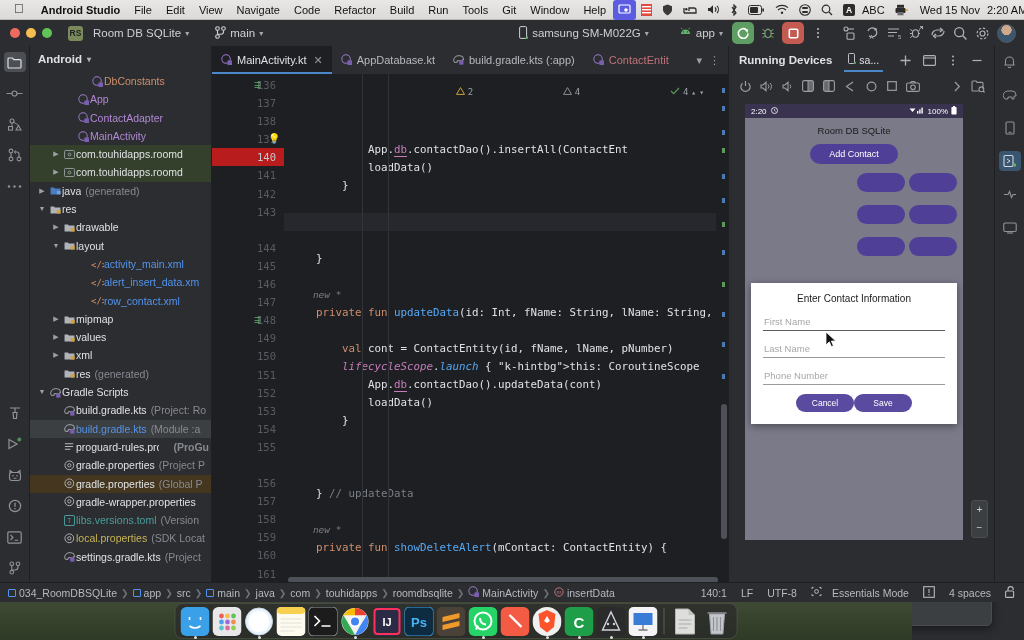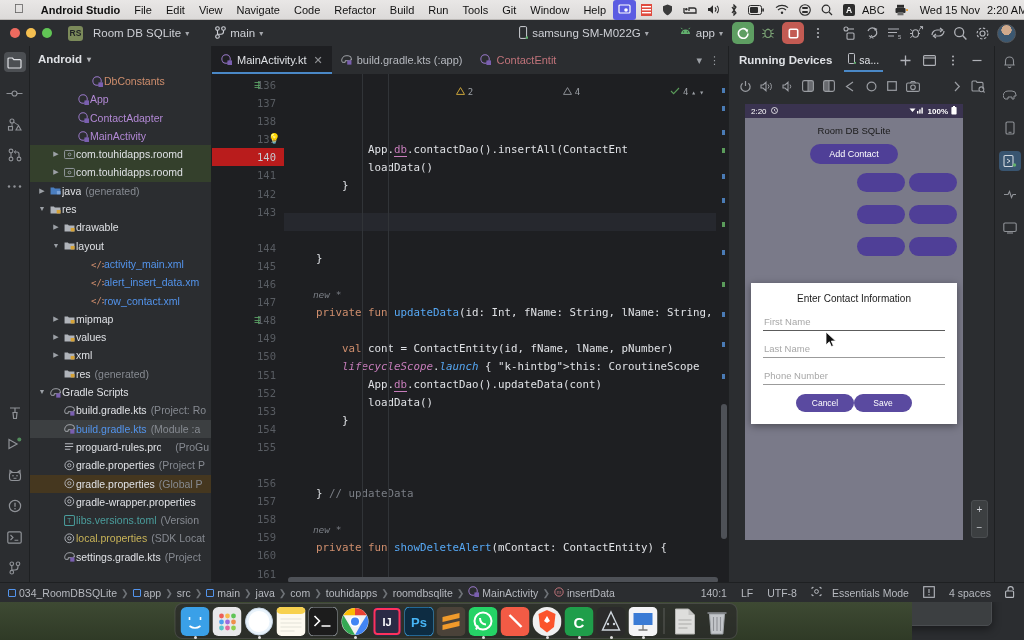--- a/index.html
+++ b/index.html
@@ -124,21 +124,21 @@
   .devices { width: 266px; flex: none; background: #2b2d30; border-left: 1px solid #1e2022; display: flex; flex-direction: column; }
   .dev-head { height: 28px; display: flex; align-items: center; padding: 0 6px 0 10px; font-size: 11.5px; font-weight: bold; }
   .dev-tab { font-weight: normal; display: flex; align-items: center; gap: 3px; padding: 5px 4px 4px; margin-left: 12px;
              border-bottom: 2px solid #4a88c7; font-size: 10.5px; }
   .dev-head-acts { margin-left: auto; display: flex; align-items: center; gap: 2px; color: #b6b9bf; }
   .dev-toolbar { height: 24px; display: flex; align-items: center; gap: 1px; padding: 0 6px; color: #b6b9bf; }
   .dev-toolbar .icn { width: 20px; height: 20px; opacity: .8; }
   .dev-stage { flex: 1; position: relative; background: #2b2d30; }
   .phone { position: absolute; left: 16px; top: 6px; width: 218px; height: 436px; background: #6c6c7c; overflow: hidden; }
   .phone-status { height: 14px; background: #3a3350; display: flex; align-items: center; padding: 0 6px; font-size: 8px; color: #fff; }
-  .phone-status .right { margin-left: auto; display: flex; align-items: center; gap: 3px; font-weight: bold; }
+  .phone-status .right { margin-left: auto; display: flex; align-items: center; gap: 3px; font-weight: normal; }
   .phone-body { position: relative; height: 422px; background: #7a7a89; }
   .app-title { text-align: center; font-size: 9.5px; color: #1a1a1a; padding-top: 7px; }
   .add-btn {
     display: block; margin: 8px auto 0; width: 88px; height: 20px; border-radius: 11px;
     background: #4f3f97; color: #fff; font-size: 9px; border: none;
     font-family: "Liberation Sans", sans-serif;
   }
   .contact-row { display: flex; align-items: center; padding: 5px 6px 0 6px; height: 32px; }
   .contact-info { flex: 1; min-width: 0; }
   .cname { font-size: 9px; color: #17171c; line-height: 12px; }
@@ -713,21 +713,21 @@
               <span class="dim" style="margin-left: 4px;">(Module :a</span>
             </div>
             <div class="node " style="padding-left: 20px;">
               <span class="arrow"></span>
               <span class="ic">
                 <svg width="11" height="11" viewBox="0 0 12 12">
                   <path d="M1 2 h9 M1 5 h9 M1 8 h6" stroke="#b6b9bf" stroke-width="1.1"></path>
                 </svg>
               </span>
               <span class="lbl c-txt">proguard-rules.pro</span>
-              <span class="dim" style="margin-left: 14px;">(ProGu</span>
+              <span class="dim" style="margin-left: 14px; font-weight: bold;">(ProGu</span>
             </div>
             <div class="node " style="padding-left: 20px;">
               <span class="arrow"></span>
               <span class="ic">
                 <svg width="11" height="11" viewBox="0 0 12 12">
                   <circle cx="5.8" cy="5.8" r="4.8" fill="none" stroke="#b6b9bf" stroke-width="1"></circle>
                   <circle cx="5.8" cy="5.8" r="1.8" fill="none" stroke="#b6b9bf" stroke-width="1"></circle>
                 </svg>
               </span>
               <span class="lbl c-txt">gradle.properties</span>
@@ -792,20 +792,27 @@
 
       <div class="editor">
         <div class="tabs" id="tabs">
             <div class="tab active">
               <span><svg width="11" height="11" viewBox="0 0 12 12">
                   <circle cx="5.5" cy="5.5" r="4.6" fill="none" stroke="#9a79c9" stroke-width="1.1"></circle>
                   <rect x="7" y="7" width="5" height="5" fill="#7a5fb0"></rect>
                 </svg></span>
               <span>MainActivity.kt</span>
               <span class="x">✕</span>
+            </div>
+            <div class="tab">
+              <span><svg width="11" height="11" viewBox="0 0 12 12">
+                  <circle cx="5.5" cy="5.5" r="4.6" fill="none" stroke="#9a79c9" stroke-width="1.1"></circle>
+                  <rect x="7" y="7" width="5" height="5" fill="#7a5fb0"></rect>
+                </svg></span>
+              <span style="color: rgb(182, 185, 191);">AppDatabase.kt</span>
             </div>
             <div class="tab">
               <span><svg width="11" height="11" viewBox="0 0 12 12">
                   <path d="M0.8 7.5 a5 5 0 0 1 4.6 -5.6 h2.4 a3.6 3.6 0 0 1 3.6 3.6 v1 h-1.6 v2.6 h-1.6 v-1.8 h-3.6 v1.8 H1.5 Z" fill="none" stroke="#b6b9bf" stroke-width="0.9"></path>
                   <rect x="6.8" y="7" width="4.6" height="4.6" fill="#7a5fb0"></rect>
                 </svg></span>
               <span style="color: rgb(182, 185, 191);">build.gradle.kts (:app)</span>
             </div>
             <div class="tab">
               <span><svg width="11" height="11" viewBox="0 0 12 12">

